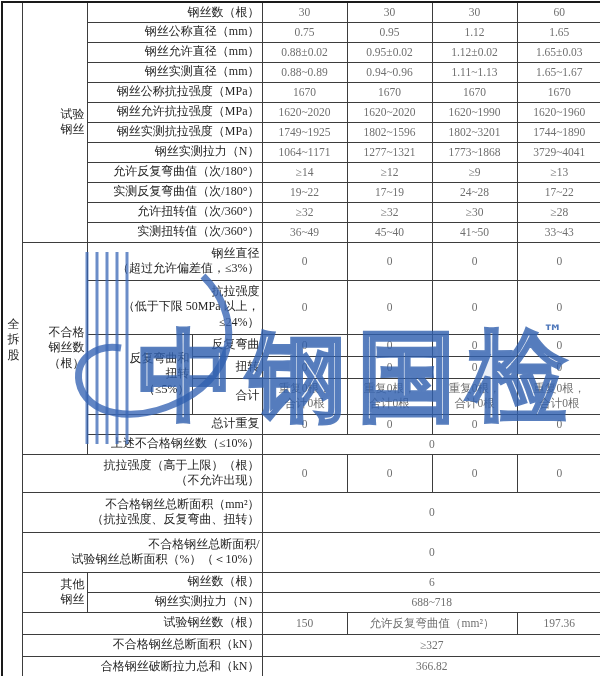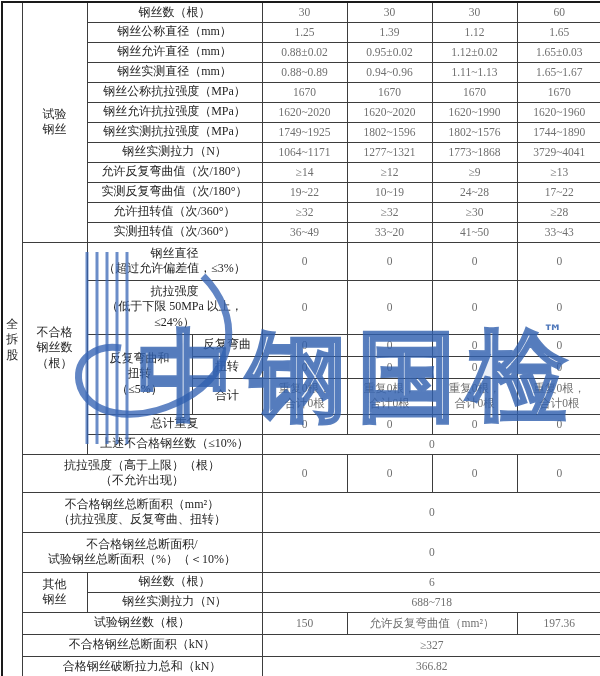--- a/index.html
+++ b/index.html
@@ -10,21 +10,21 @@
   table.report{
     position:absolute;left:1px;top:1px;width:597px;height:673px;
     border-collapse:collapse;table-layout:fixed;
     border:2px solid #1a1a1a;
   }
   td{
     border:1px solid #3d3d3d;text-align:center;vertical-align:middle;
     padding:0 2px;font-size:12px;color:#242424;line-height:1.28;
     white-space:pre-line;overflow:hidden;
   }
-  td.lbl{font-weight:normal;}
+  td.lbl{font-weight:normal;text-align:right;}
   td.val{color:#6f6f6f;font-size:11.5px;}
   
   tr.h20{height:20px;} tr.h22{height:22px;} tr.h36{height:36px;}
   tr.h38{height:38px;} tr.h40{height:40px;} tr.h54{height:54px;}
 
   
   .wm{position:absolute;left:0;top:0;width:600px;height:676px;pointer-events:none;z-index:5;}
   .wm-cn{
     position:absolute;left:138px;top:312px;font-size:98px;font-weight:bold;
     font-family:"DejaVu Sans","Liberation Sans",sans-serif;white-space:nowrap;
@@ -66,22 +66,22 @@
 钢丝</td>
     <td class="lbl" colspan="2">钢丝数（根）</td>
     <td class="val">30</td>
     <td class="val">30</td>
     <td class="val">30</td>
     <td class="val">60</td>
   </tr>
 
   <tr class="h20">
     <td class="lbl" colspan="2">钢丝公称直径（mm）</td>
-    <td class="val">1.25</td>
-    <td class="val">1.39</td>
+    <td class="val">0.75</td>
+    <td class="val">0.95</td>
     <td class="val">1.12</td>
     <td class="val">1.65</td>
   </tr>
 
   <tr class="h20">
     <td class="lbl" colspan="2">钢丝允许直径（mm）</td>
     <td class="val">0.88±0.02</td>
     <td class="val">0.95±0.02</td>
     <td class="val">1.12±0.02</td>
     <td class="val">1.65±0.03</td>
@@ -108,21 +108,21 @@
     <td class="val">1620~2020</td>
     <td class="val">1620~2020</td>
     <td class="val">1620~1990</td>
     <td class="val">1620~1960</td>
   </tr>
 
   <tr class="h20">
     <td class="lbl" colspan="2">钢丝实测抗拉强度（MPa）</td>
     <td class="val">1749~1925</td>
     <td class="val">1802~1596</td>
-    <td class="val">1802~1576</td>
+    <td class="val">1802~3201</td>
     <td class="val">1744~1890</td>
   </tr>
 
   <tr class="h20">
     <td class="lbl" colspan="2">钢丝实测拉力（N）</td>
     <td class="val">1064~1171</td>
     <td class="val">1277~1321</td>
     <td class="val">1773~1868</td>
     <td class="val">3729~4041</td>
   </tr>
@@ -131,37 +131,37 @@
     <td class="lbl" colspan="2">允许反复弯曲值（次/180°）</td>
     <td class="val">≥14</td>
     <td class="val">≥12</td>
     <td class="val">≥9</td>
     <td class="val">≥13</td>
   </tr>
 
   <tr class="h20">
     <td class="lbl" colspan="2">实测反复弯曲值（次/180°）</td>
     <td class="val">19~22</td>
-    <td class="val">10~19</td>
+    <td class="val">17~19</td>
     <td class="val">24~28</td>
     <td class="val">17~22</td>
   </tr>
 
   <tr class="h20">
     <td class="lbl" colspan="2">允许扭转值（次/360°）</td>
     <td class="val">≥32</td>
     <td class="val">≥32</td>
     <td class="val">≥30</td>
     <td class="val">≥28</td>
   </tr>
 
   <tr class="h20">
     <td class="lbl" colspan="2">实测扭转值（次/360°）</td>
     <td class="val">36~49</td>
-    <td class="val">33~20</td>
+    <td class="val">45~40</td>
     <td class="val">41~50</td>
     <td class="val">33~43</td>
   </tr>
 
   <tr class="h38">
     <td class="lbl" rowspan="7">不合格
 钢丝数
 （根）</td>
     <td class="lbl" colspan="2">钢丝直径
 （超过允许偏差值，≤3%）</td>

